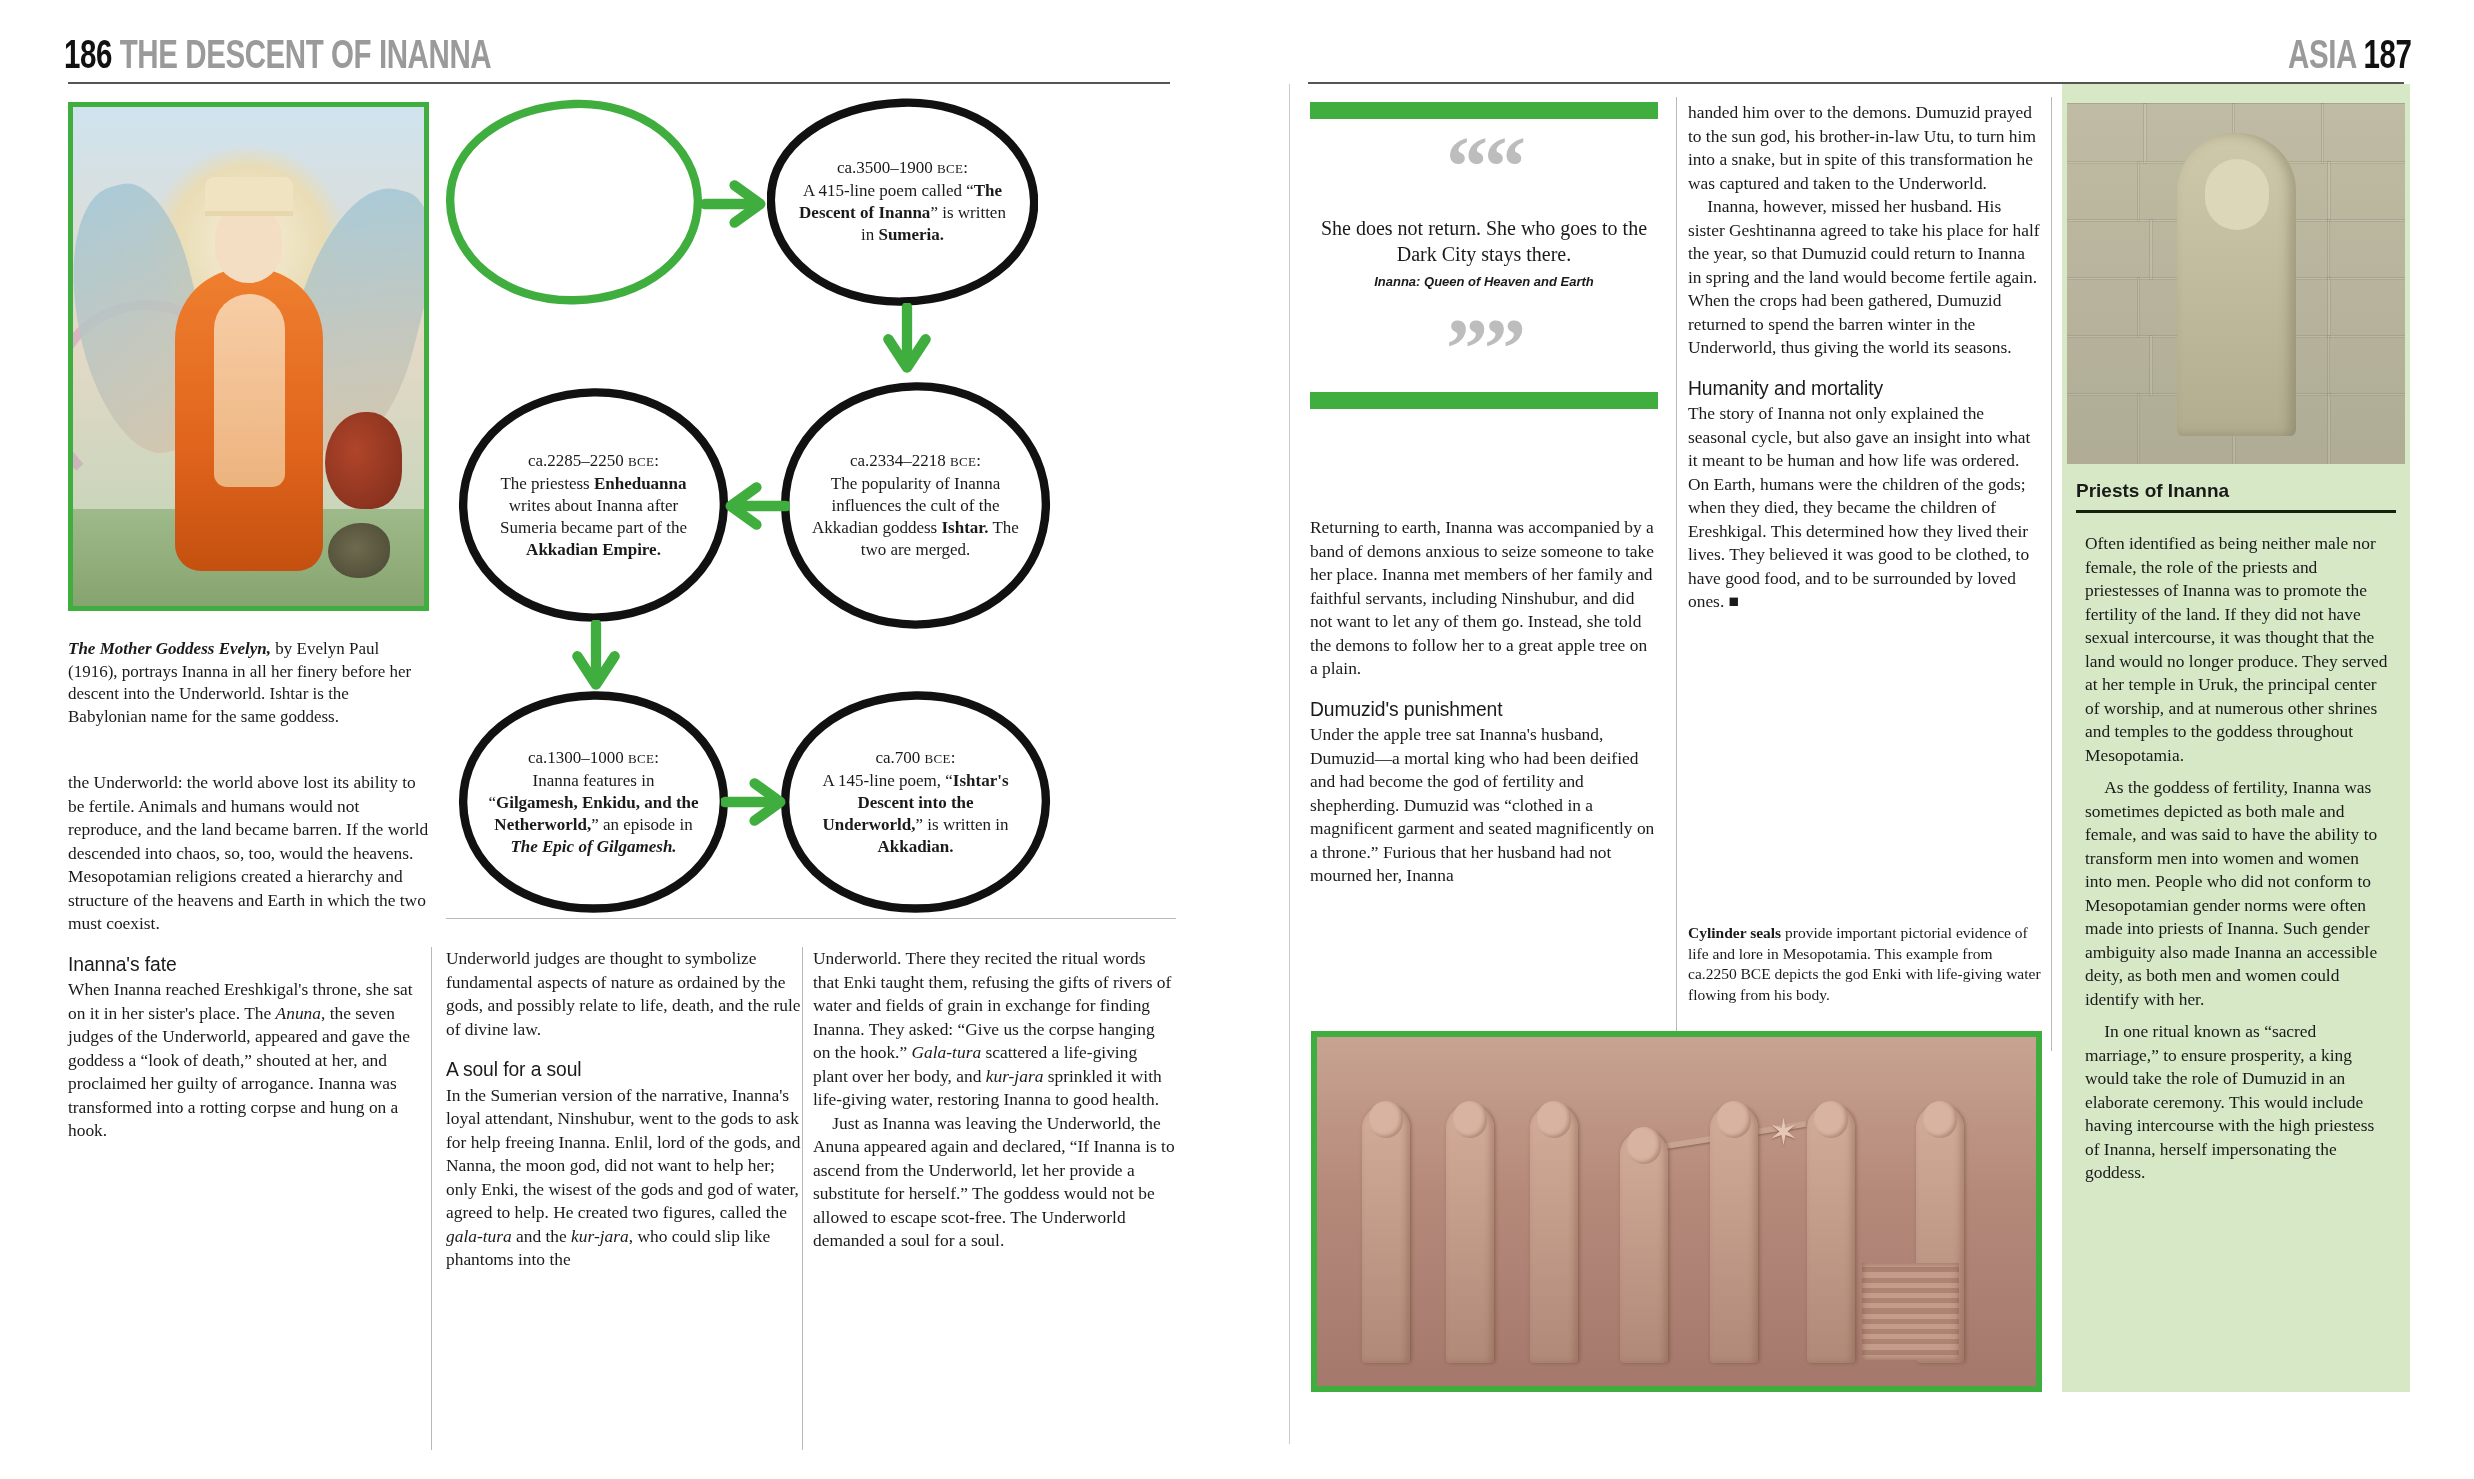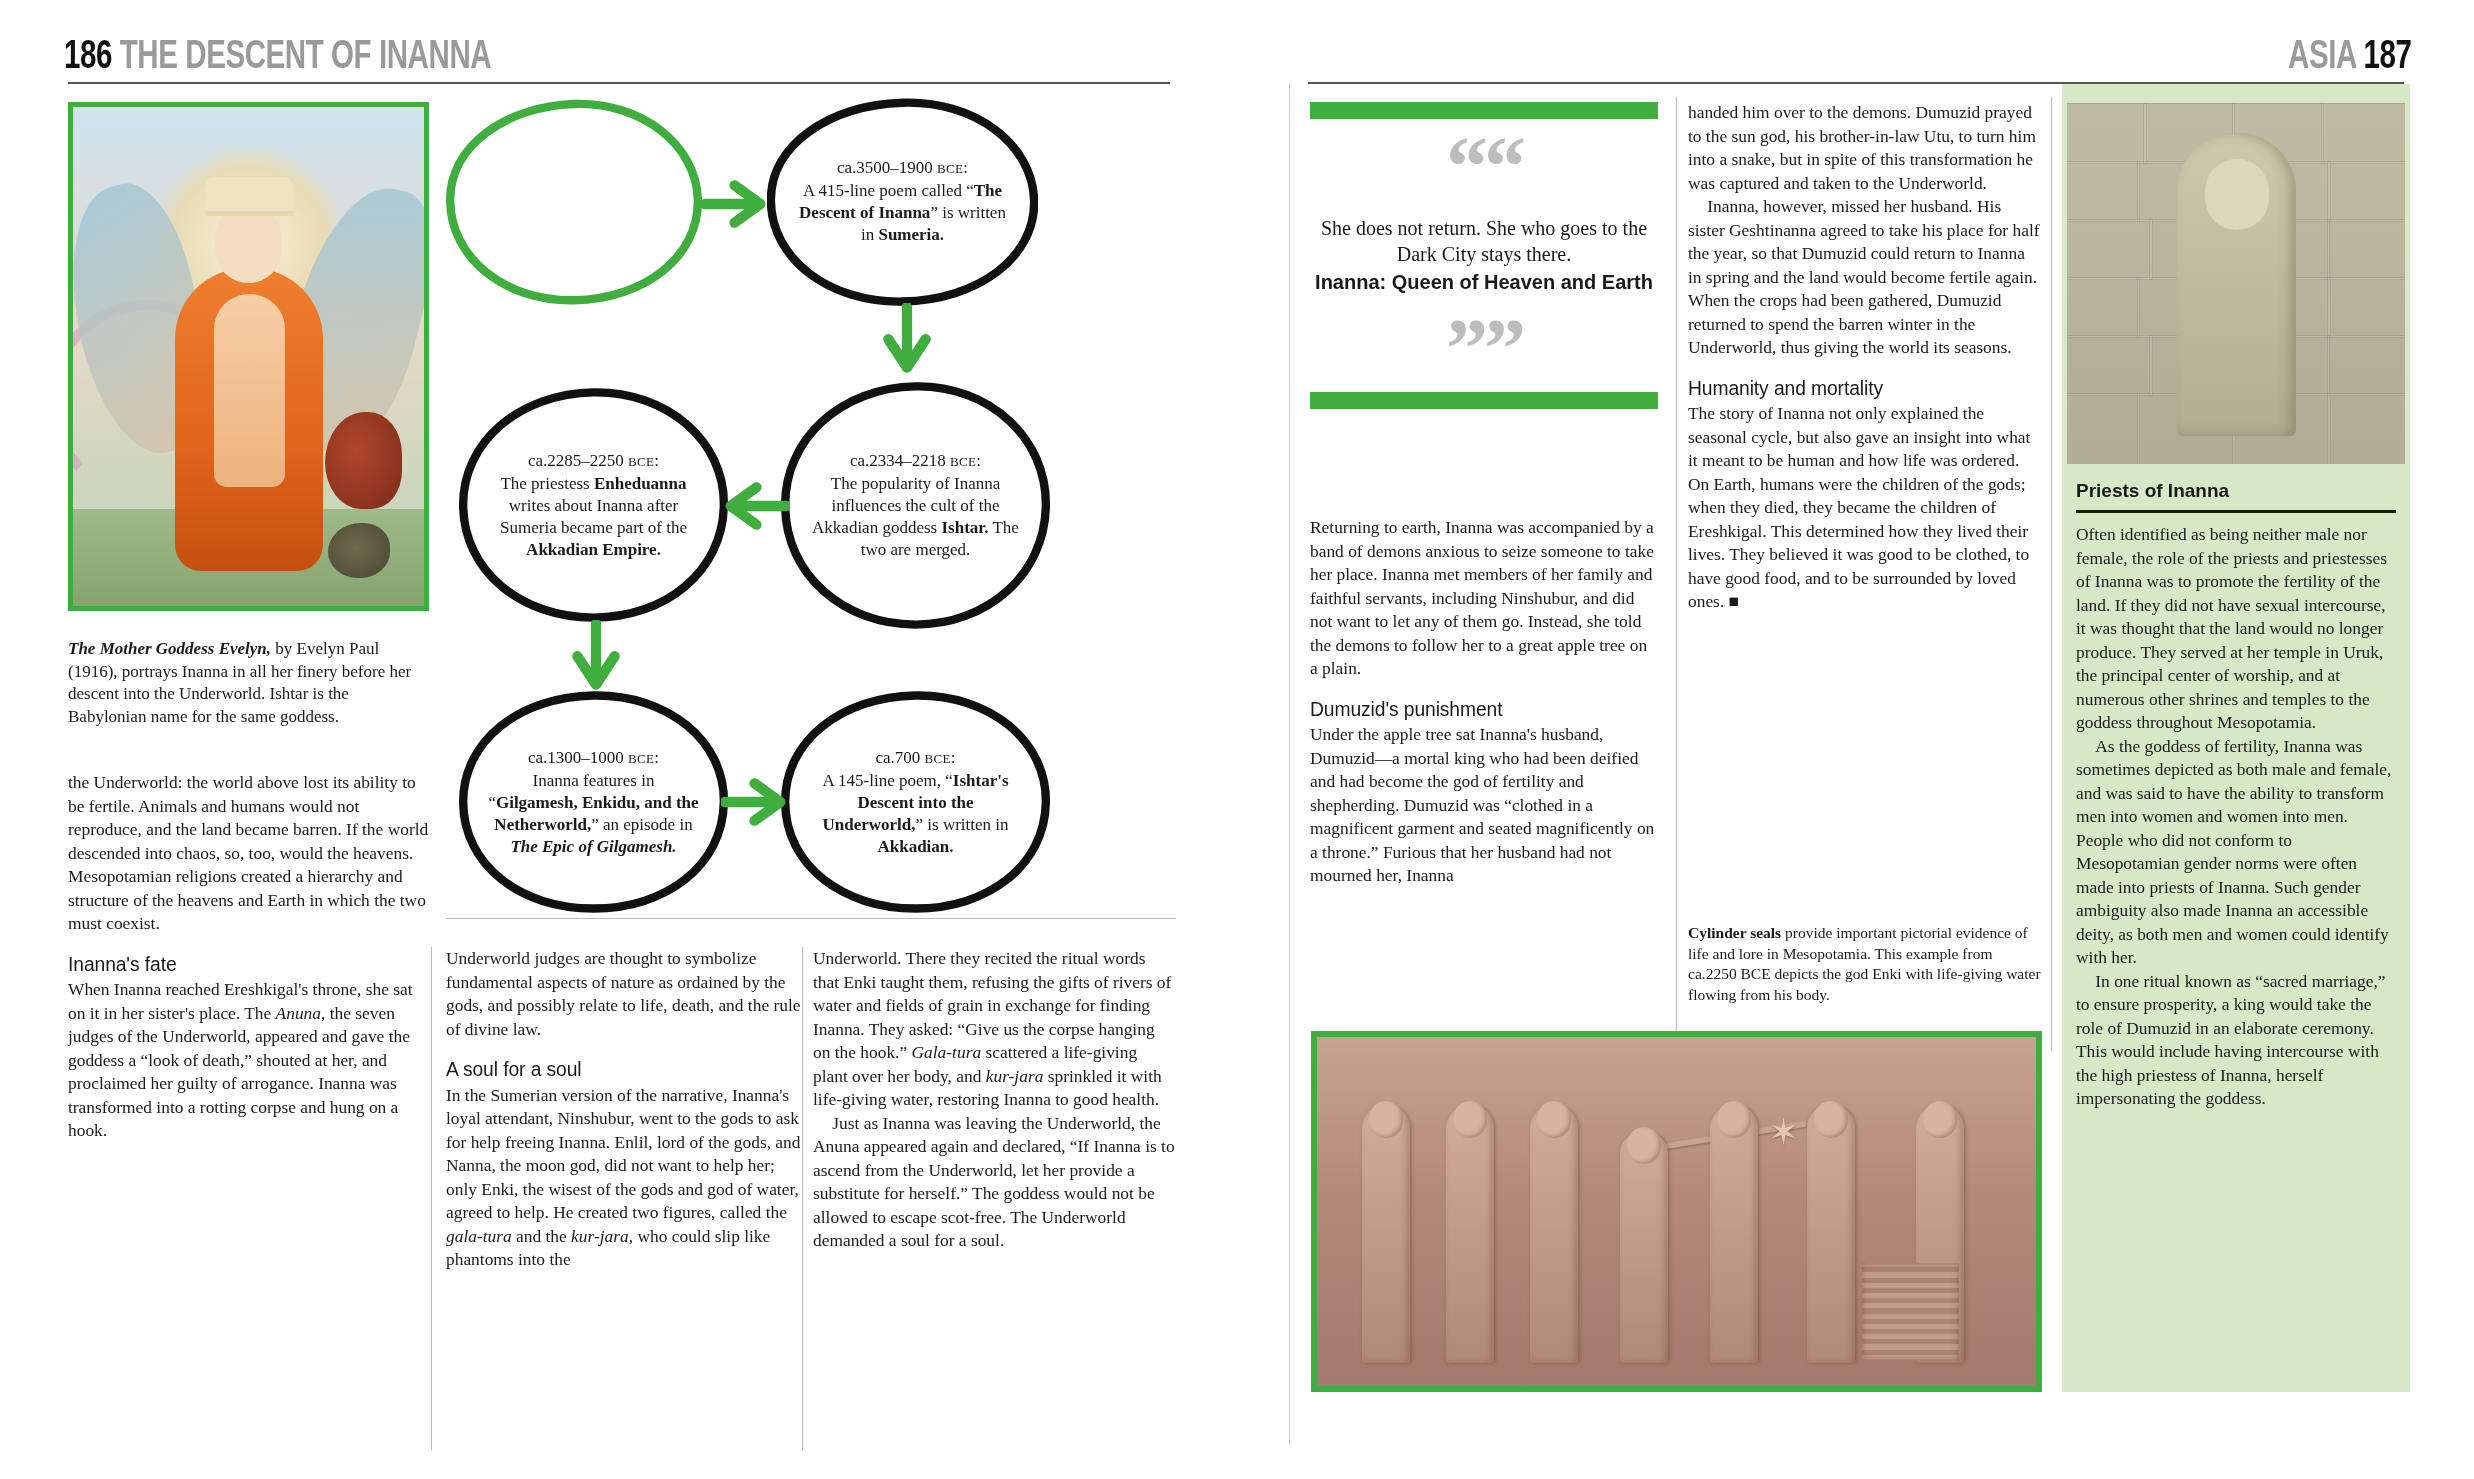--- a/index.html
+++ b/index.html
@@ -87,21 +87,21 @@
 
   .arrow{position:absolute;z-index:3;}
 
   
   #quote{position:absolute;left:1310px;top:102px;width:348px;}
   .qbar{height:17px;background:#3fae3f;}
   #quote .qmark{color:#bdbdbd;font-size:84px;line-height:.62;font-weight:bold;
     font-family:"Liberation Serif",serif;text-align:center;letter-spacing:-3.9px;}
   #quote .qtext{text-align:center;font-size:20px;line-height:26.4px;margin:22px 0 0 0;}
   #quote .qsrc{text-align:center;font-family:"Liberation Sans",sans-serif;
-    font-weight:bold;font-size:20px;line-height:26px;margin-top:1.3px;}
+    font-style:italic;font-weight:bold;font-size:13px;line-height:26px;margin-top:1.3px;}
 
   #rcol1{left:1310px;top:516px;width:348px;}
   #rcol2{left:1688px;top:101px;width:353px;}
 
   #seal-caption{position:absolute;left:1688px;top:923px;width:353px;
     font-size:15.5px;line-height:20.6px;}
   #seal-caption b{font-weight:bold;}
 
   
   #seal{position:absolute;left:1311px;top:1031px;width:731px;height:361px;
@@ -129,21 +129,21 @@
   .relief{position:absolute;left:50%;margin-left:-59px;top:30px;width:119px;height:303px;
     background:linear-gradient(180deg,#cfc9ab,#b3ad90);border-radius:58px 58px 6.4px 6.4px;
     box-shadow:inset -6.4px 0 11.6px rgba(90,85,60,.35);}
   .relief:after{content:"";position:absolute;left:50%;margin-left:-32px;top:26px;width:64px;height:71px;
     border-radius:32px;background:#ddd7ba;}
   #sidebar-title{position:absolute;left:2076px;top:477px;width:322px;
     font-family:"Liberation Sans",sans-serif;font-weight:bold;font-size:19px;line-height:28px;}
   #sidebar-rule{position:absolute;left:2076px;top:510px;width:320px;height:3.2px;background:#15210d;}
   #sidebar-body{position:absolute;left:2076px;top:523px;width:322px;
     font-size:17.4px;line-height:23.5px;}
-  #sidebar-body p{margin:0;}
+  #sidebar-body p{margin:9px;}
   #sidebar-body p.ind{text-indent:19.3px;}
 </style>
 </head>
 <body>
 
 <div class="page">
 
   <div class="hdr" id="hdr-left">
     <span class="num">186</span>
     <span class="ttl">THE DESCENT OF INANNA</span>

